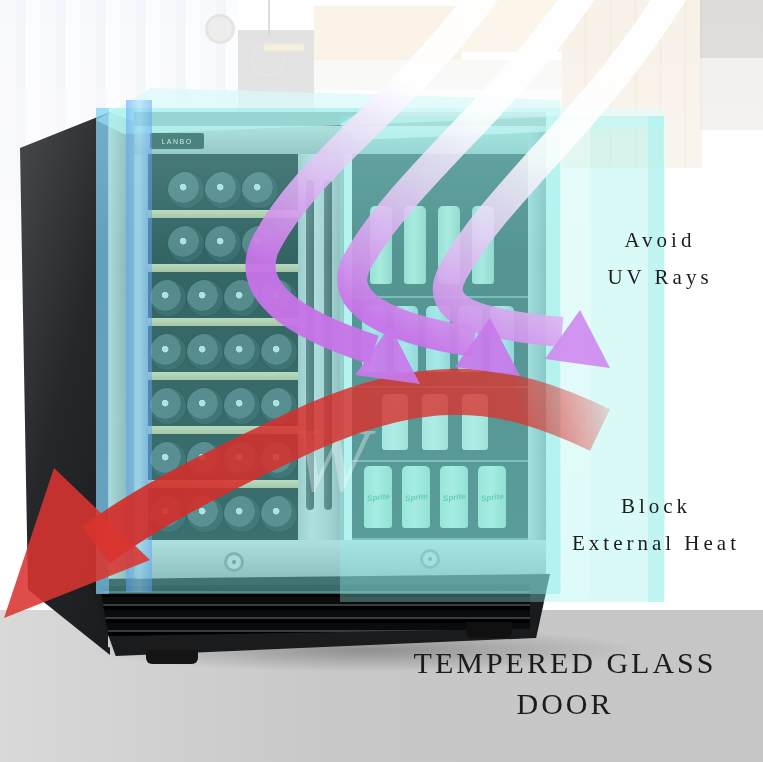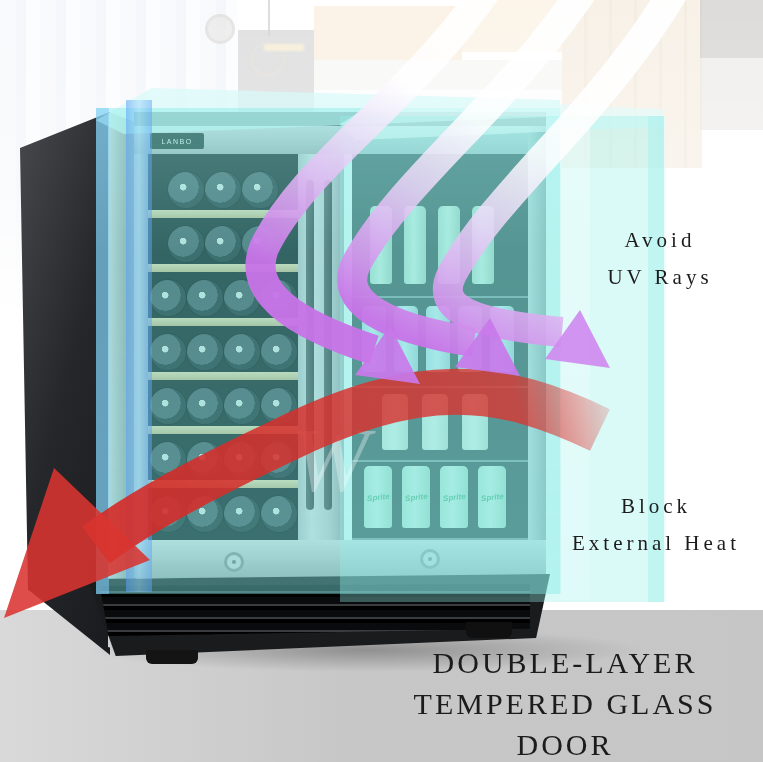--- a/index.html
+++ b/index.html
@@ -281,17 +281,16 @@
   <div class="abs note note-uv">
     <div>Avoid</div>
     <div>UV Rays</div>
   </div>
   <div class="abs note note-heat">
     <div>Block</div>
     <div>External Heat</div>
   </div>
 
   <div class="abs caption">
-    <div>DOUBLE-LAYER</div>
     <div>TEMPERED GLASS DOOR</div>
   </div>
 
 </div>
 
 </body></html>

